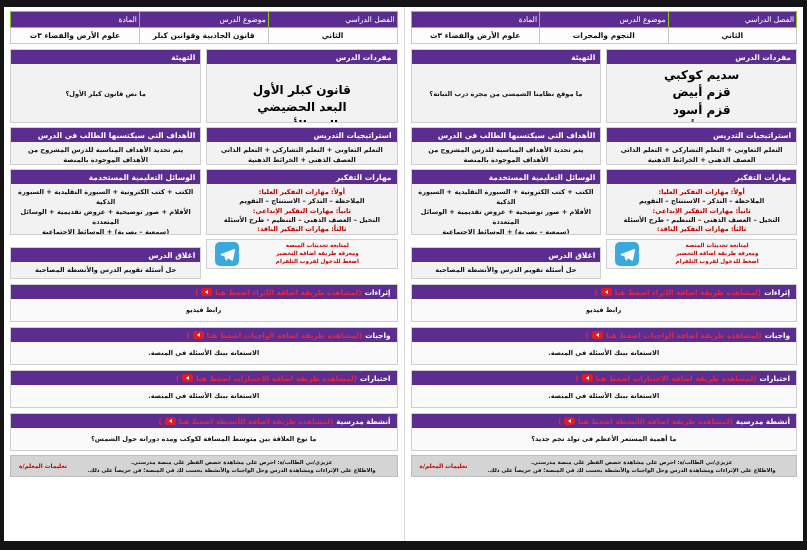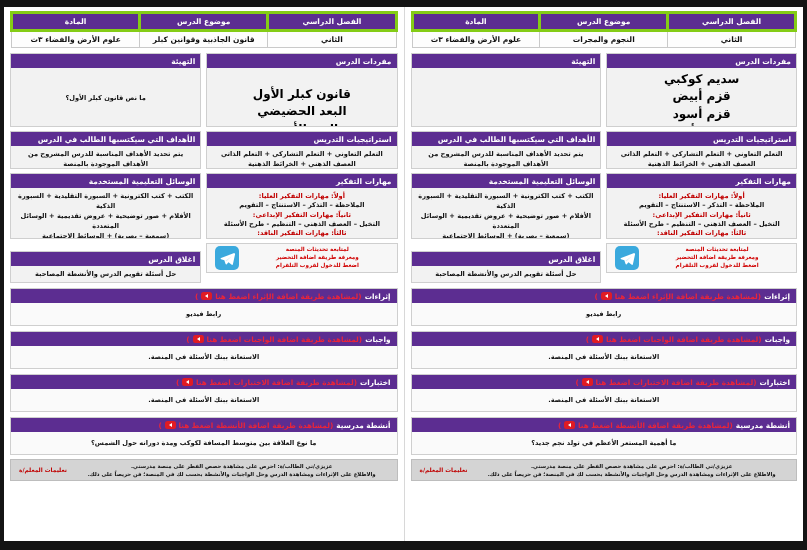--- a/index.html
+++ b/index.html
@@ -35,24 +35,24 @@
   .info-table{
     width:100%;
     border-collapse:collapse;
     table-layout:fixed;
     margin-bottom:5px;
   }
   .info-table th{
     background:#5c2d91;
     color:#ffffff;
     font-size:7.5px;
-    font-weight:bold;
+    font-weight:normal;
     padding:3px 2px;
-    border:3px solid #84cc16;
-    text-align:center;
+    border:1px solid #84cc16;
+    text-align:right;
     letter-spacing:-0.2px;
   }
   .info-table td{
     background:#fdfdfd;
     color:#111;
     font-size:7.5px;
     font-weight:bold;
     padding:3px 2px;
     border:1px solid #c9c9c9;
     text-align:center;
@@ -240,20 +240,21 @@
               <path d="M9.1 14.9l9.5-6.6-8 7.6z" fill="#d7eefa"></path>
             </svg>
           </div>
         </div>
       </div>
 
       <div class="col">
 
         <div class="box h-prep">
           <div class="box-hd">التهيئة</div>
+          <div class="box-bd center-mid" style="height:54px;">ما موقع نظامنا الشمسي من مجرة درب التبانة؟</div>
         </div>
 
         <div class="box h-obj">
           <div class="box-hd">الأهداف التي سيكتسبها الطالب في الدرس</div>
           <div class="box-bd">يتم تحديد الأهداف المناسبة للدرس المشروح من الأهداف الموجودة بالمنصة</div>
         </div>
 
         <div class="box h-media">
           <div class="box-hd">الوسائل التعليمية المستخدمة</div>
           <div class="box-bd">

